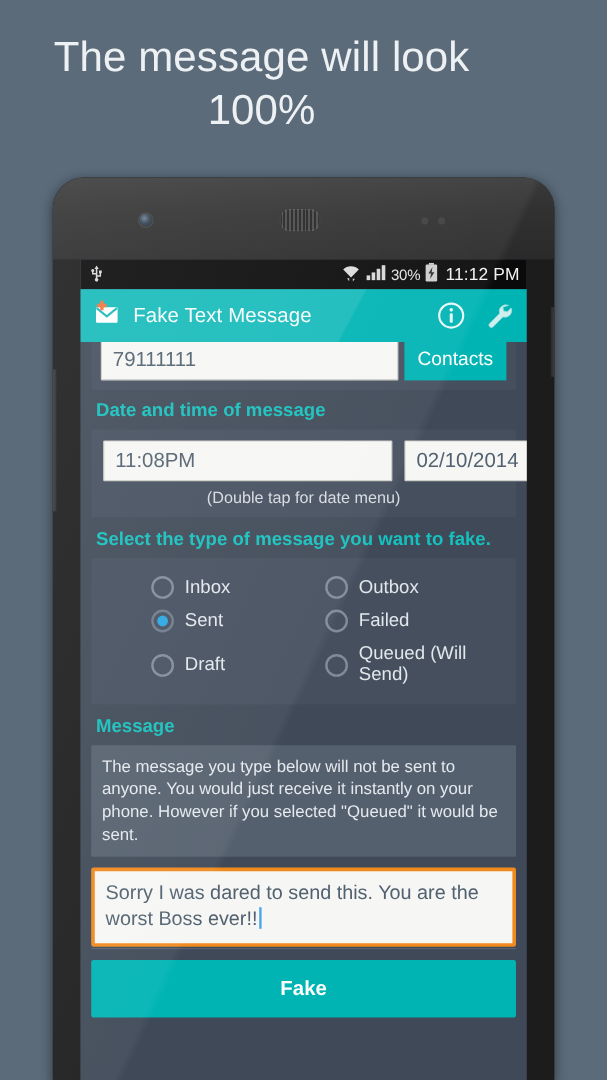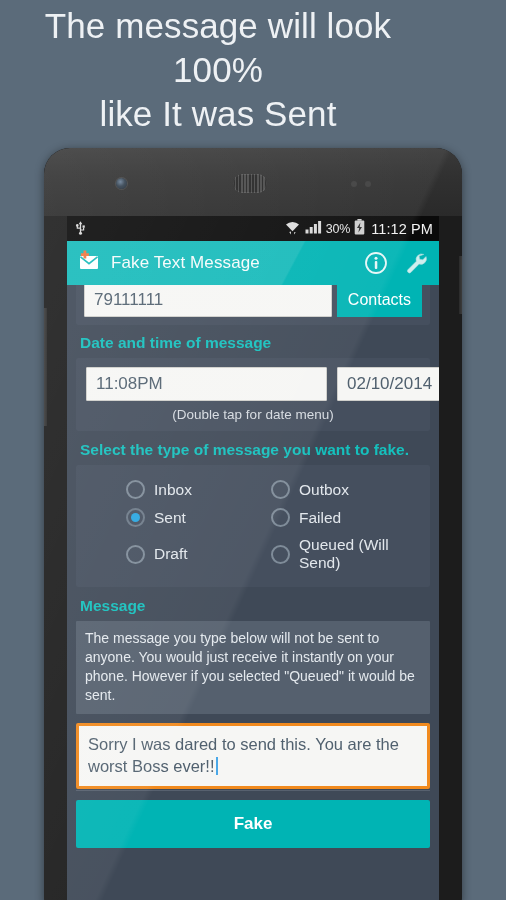--- a/index.html
+++ b/index.html
@@ -179,21 +179,20 @@
     padding: 14px 0; margin: 4px 0 9px 0; cursor: pointer;
     font-family: "Liberation Sans", sans-serif;
   }
   .divider { height: 1px; background: #57616f; margin: 1px 0 9px 0; }
 </style>
 </head>
 <body>
 
 <div class="promo">
   <div class="promo-line">The message will look 100%</div>
-  <div class="promo-line">like It was Sent</div>
 </div>
 
 <div class="phone">
 
   <div class="bezel-top">
     <div class="front-cam"></div>
     <div class="speaker"></div>
     <div class="sensor a"></div>
     <div class="sensor b"></div>
   </div>

